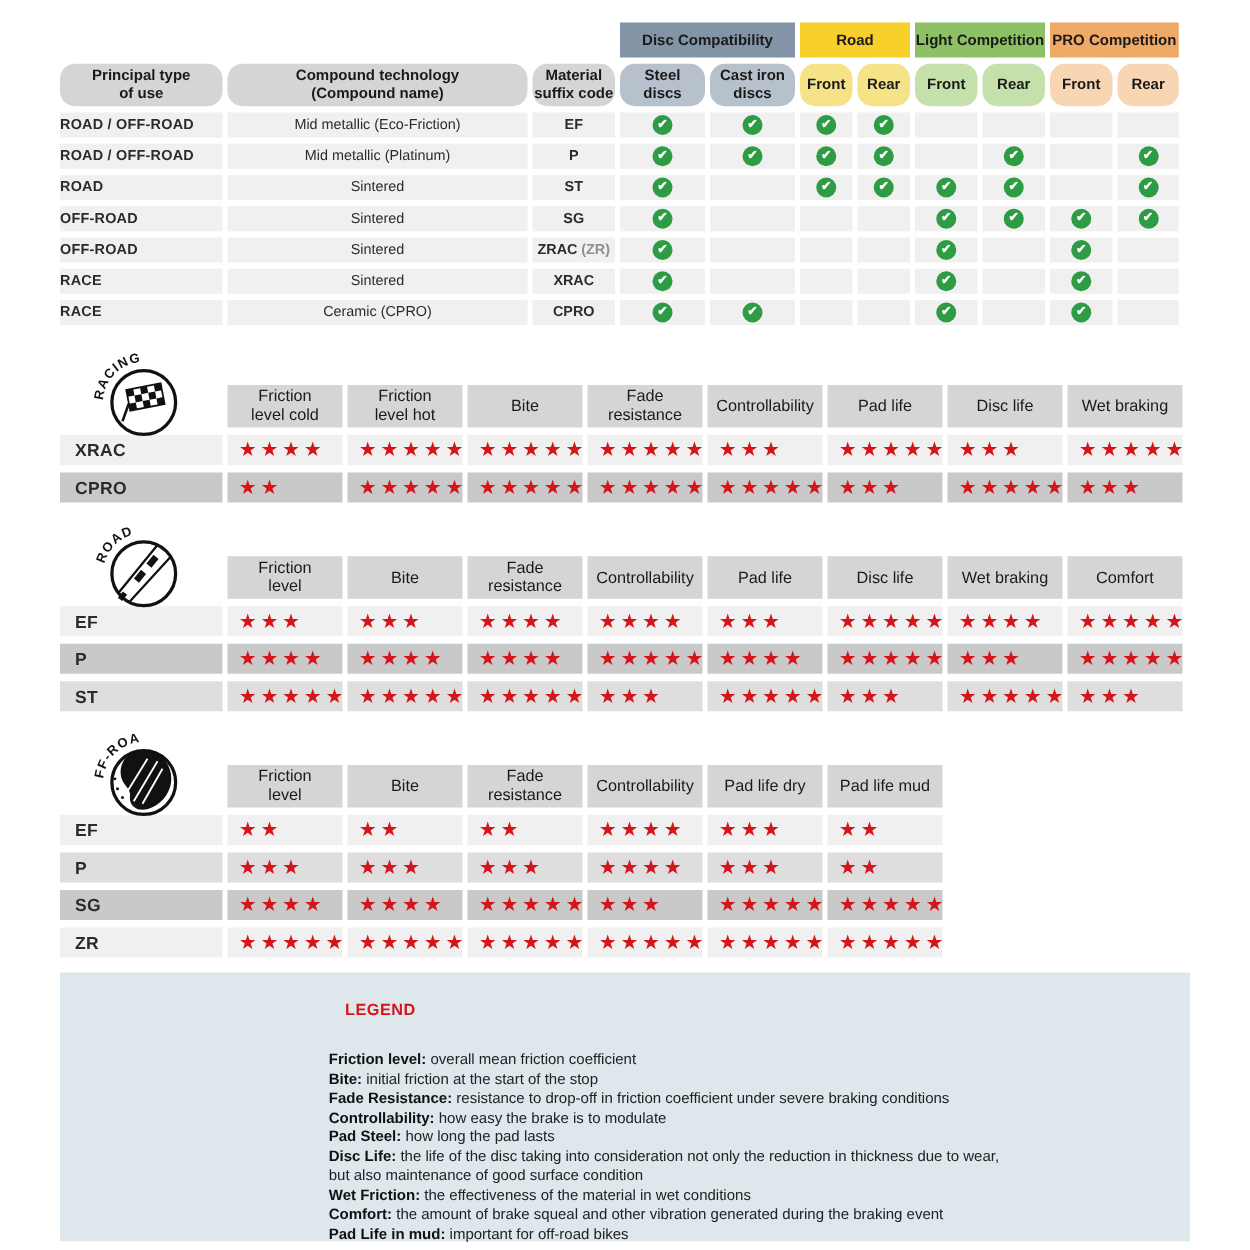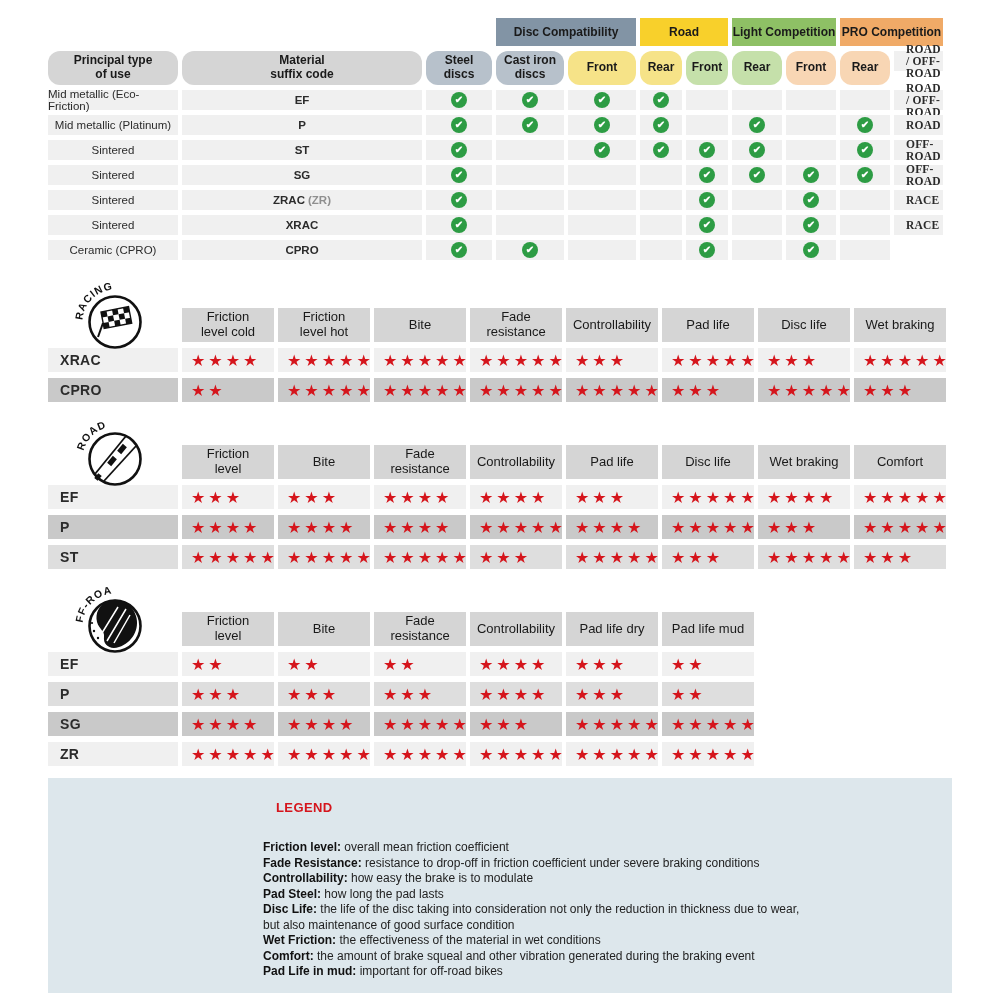--- a/index.html
+++ b/index.html
@@ -14,21 +14,21 @@
   .band.g1{grid-column:6/8;background:var(--road-header);}
   .band.g2{grid-column:8/10;background:var(--light-comp-header);}
   .band.g3{grid-column:10/12;background:var(--pro-header);}
   .hcell{height:34px;display:flex;align-items:center;justify-content:center;text-align:center;
          font-size:12px;font-weight:bold;line-height:1.15;white-space:pre-line;background:var(--header-cell);color:#1a1a1a;border-radius:12px;}
   .hcell.sub0{background:var(--disc-sub);}
   .hcell.sub1{background:var(--road-sub);}
   .hcell.sub2{background:var(--light-comp-sub);}
   .hcell.sub3{background:var(--pro-sub);}
   .cell{height:20px;background:var(--row-light);display:flex;align-items:center;font-size:11.5px;color:#2b2b2b;}
-  .cell.use{padding-left:12px;font-weight:bold;letter-spacing:.2px;font-family:Liberation Serif, serif;}
+  .cell.use{font-weight:bold;letter-spacing:.2px;}
   .cell.center{justify-content:center;padding-left:0;}
   .cell .note{color:#8f8f8f;font-weight:bold;margin-left:3px;}
   .cell.suffix{font-weight:bold;}
   .check{display:inline-flex;align-items:center;justify-content:center;width:16px;height:16px;border-radius:50%;
          background:var(--check-green);color:#fff;font-size:10px;font-weight:bold;line-height:1;}
 
   
   .section{position:relative;margin-top:43px;}
   .section.s0{margin-top:48px;}
   .icon{position:absolute;left:26px;top:-27px;width:72px;height:72px;}
@@ -56,20 +56,22 @@
 <div class="page">
 
   <div class="compat">
       <div class="bandspacer"></div>
       <div class="band g0">Disc Compatibility</div>
       <div class="band g1">Road</div>
       <div class="band g2">Light Competition</div>
       <div class="band g3">PRO Competition</div>
       <div class="hcell">Principal type
 of use</div>
+      <div class="hcell">Compound technology
+(Compound name)</div>
       <div class="hcell">Material
 suffix code</div>
       <div class="hcell sub0">Steel
 discs</div>
       <div class="hcell sub0">Cast iron
 discs</div>
       <div class="hcell sub1">Front</div>
       <div class="hcell sub1">Rear</div>
       <div class="hcell sub2">Front</div>
       <div class="hcell sub2">Rear</div>
@@ -504,20 +506,21 @@
         <div class="rcell light">
           <span class="stars">★★★★★</span>
         </div>
       </div>
   </div>
 
   <div class="legend">
     <div class="legend-title">LEGEND</div>
     <div>
         <div class="lline"><b>Friction level:</b> overall mean friction coefficient</div>
+        <div class="lline"><b>Bite:</b> initial friction at the start of the stop</div>
         <div class="lline"><b>Fade Resistance:</b> resistance to drop-off in friction coefficient under severe braking conditions</div>
         <div class="lline"><b>Controllability:</b> how easy the brake is to modulate</div>
         <div class="lline"><b>Pad Steel:</b> how long the pad lasts</div>
         <div class="lline"><b>Disc Life:</b> the life of the disc taking into consideration not only the reduction in thickness due to wear,</div>
         <div class="lline">but also maintenance of good surface condition</div>
         <div class="lline"><b>Wet Friction:</b> the effectiveness of the material in wet conditions</div>
         <div class="lline"><b>Comfort:</b> the amount of brake squeal and other vibration generated during the braking event</div>
         <div class="lline"><b>Pad Life in mud:</b> important for off-road bikes</div>
       </div>
   </div>

